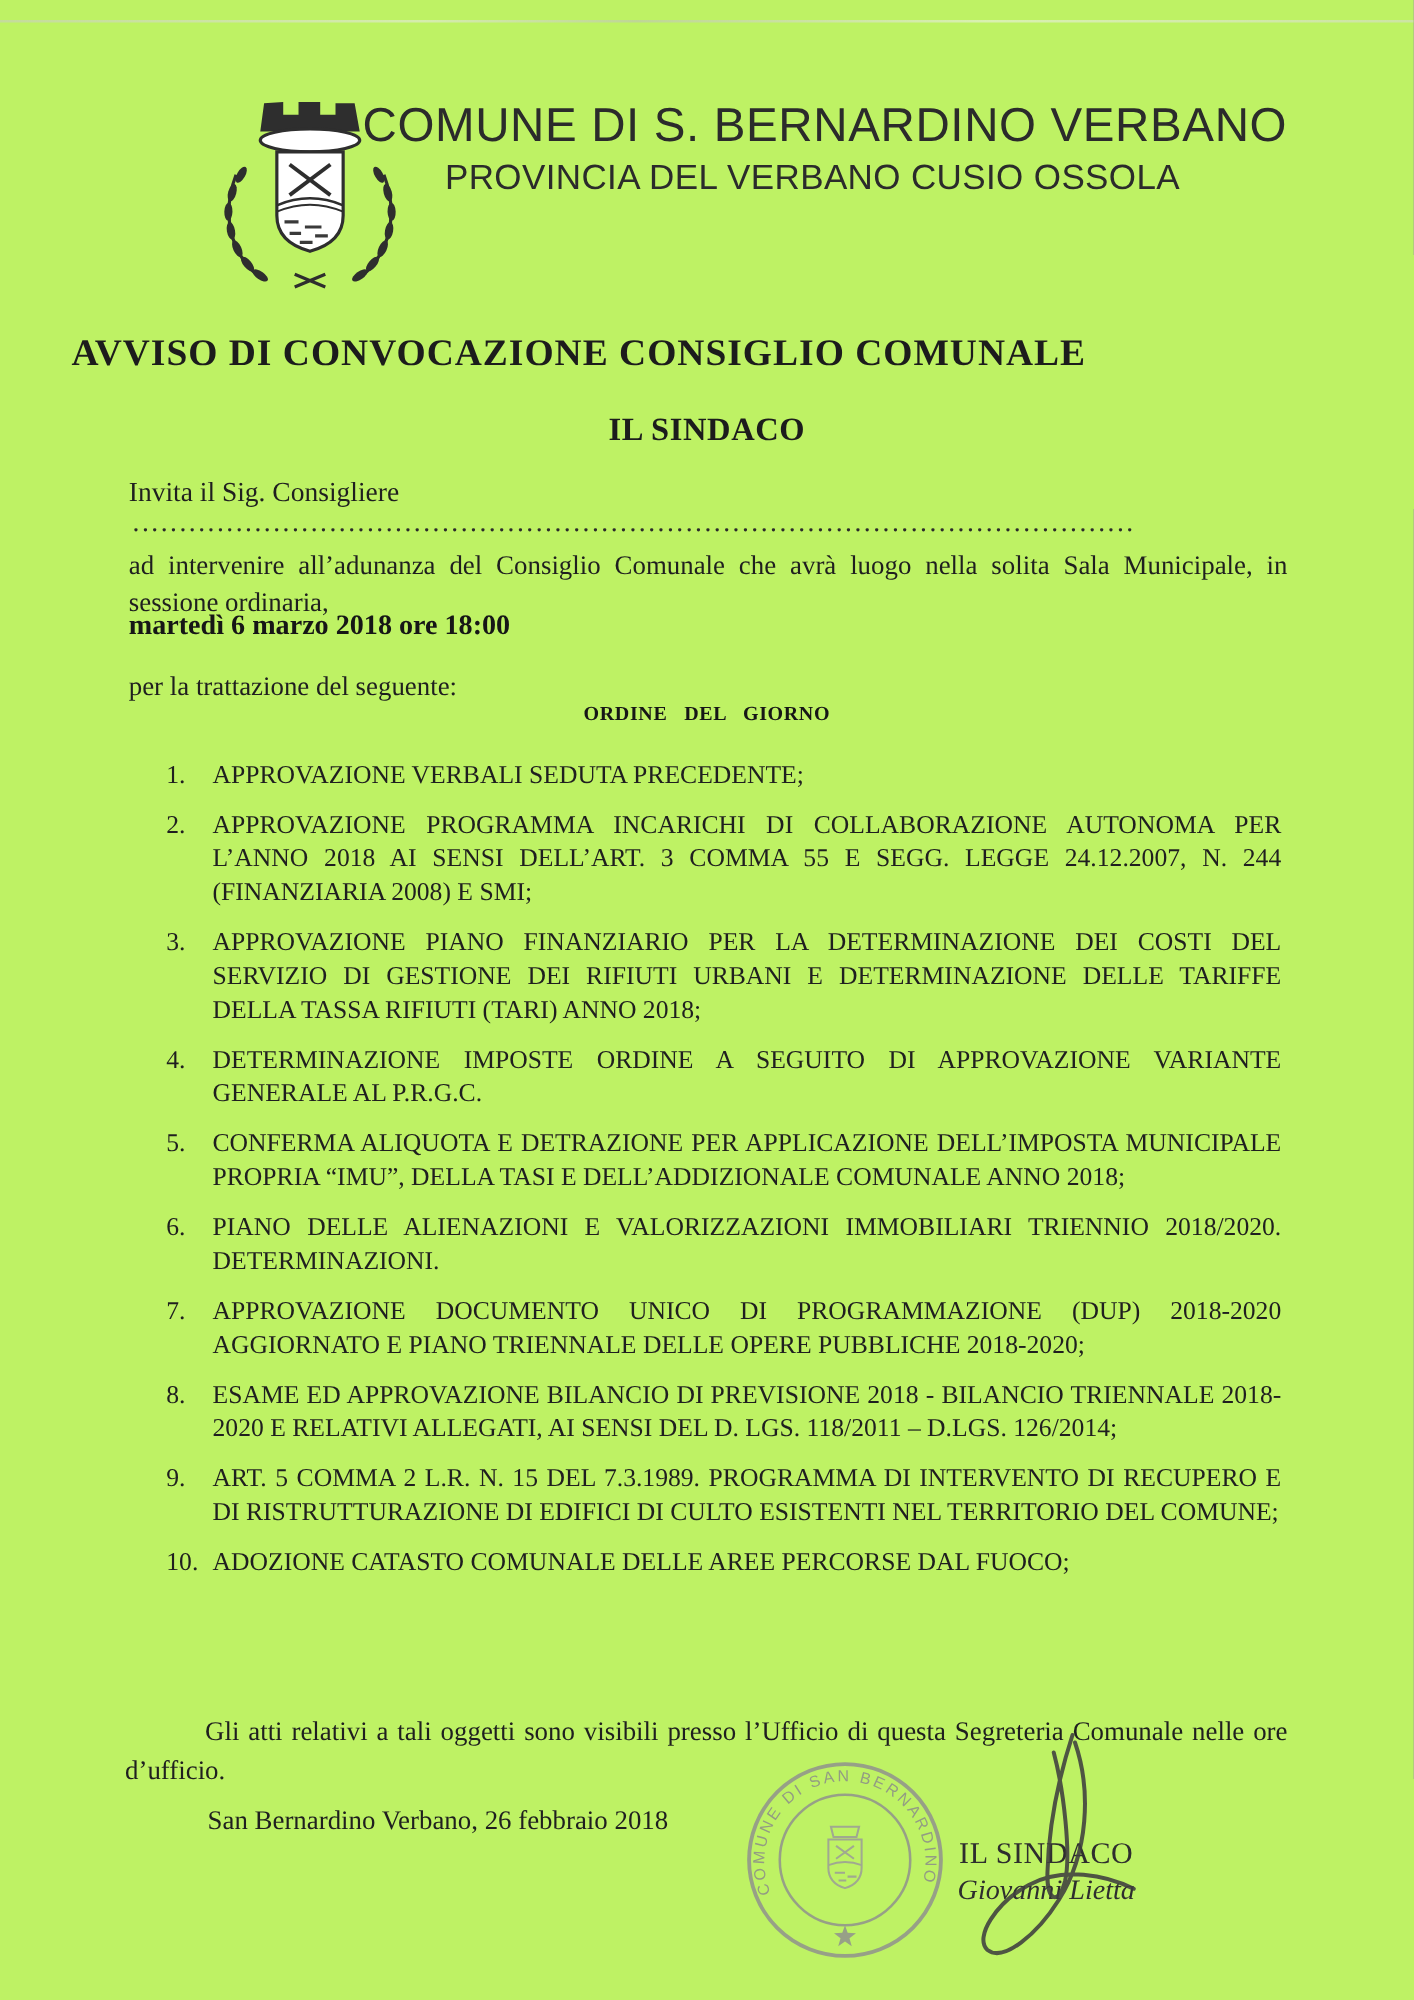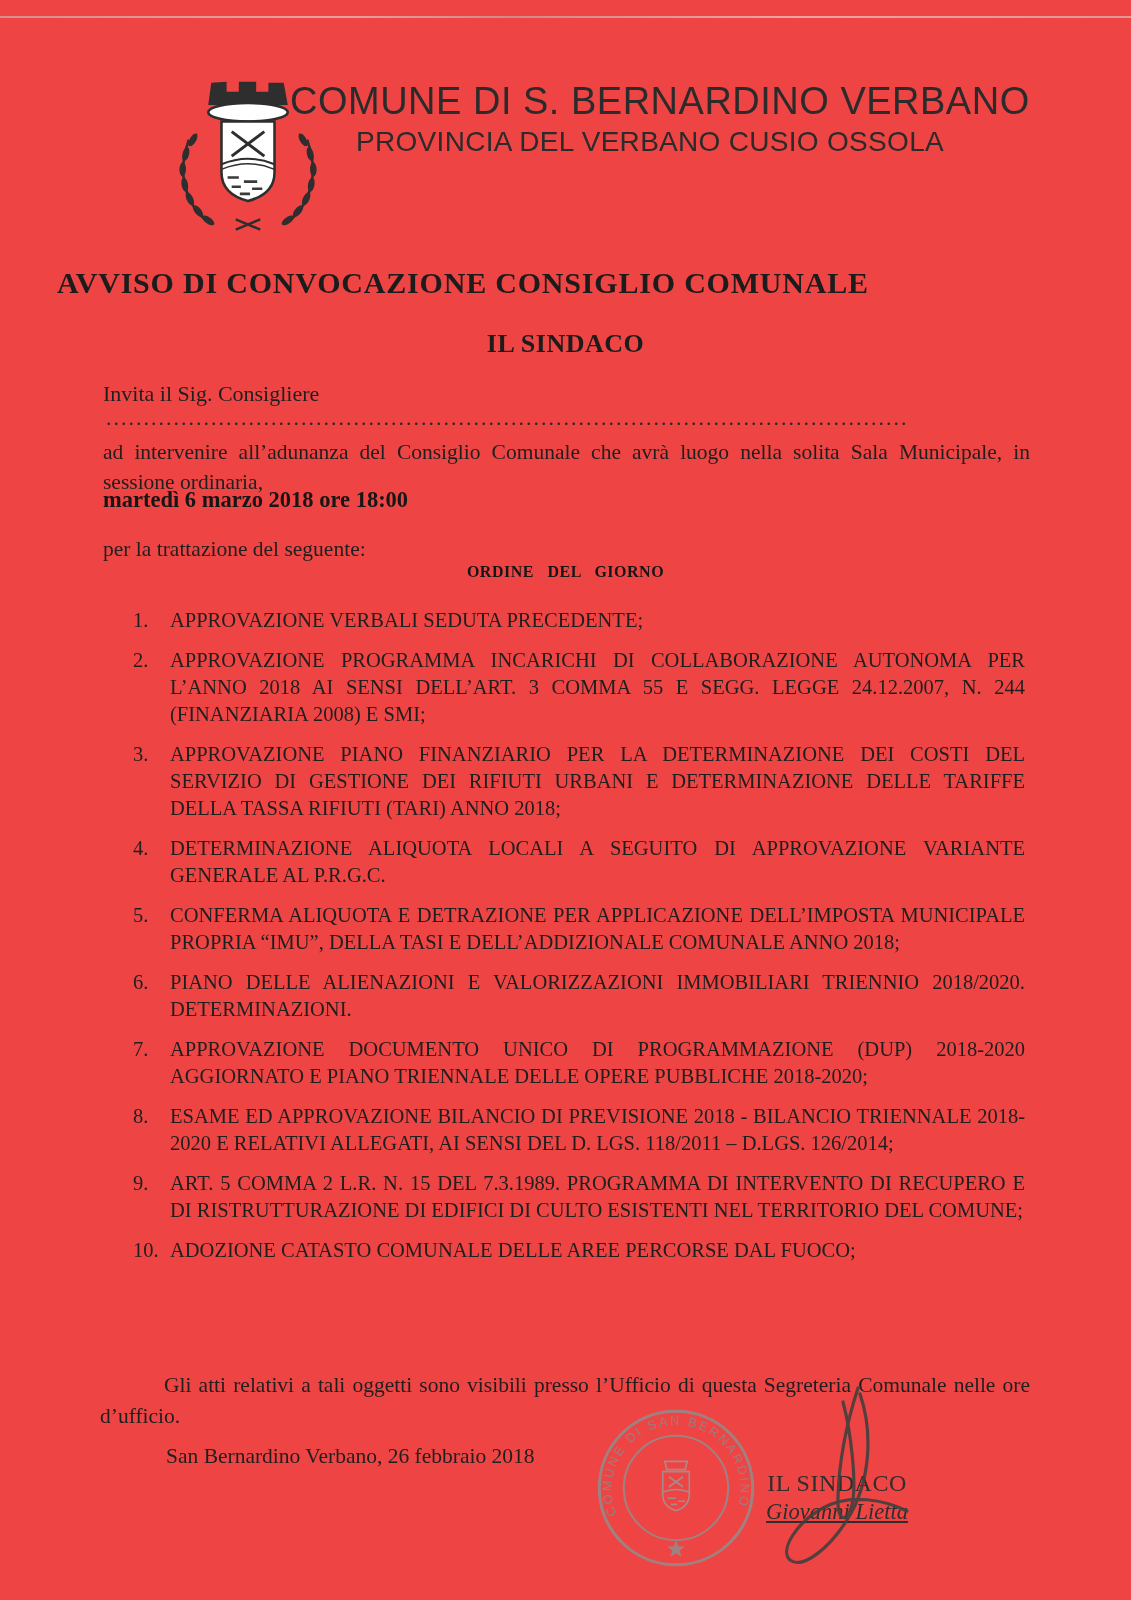--- a/index.html
+++ b/index.html
@@ -1,20 +1,20 @@
 <!DOCTYPE html>
 <html lang="it"><head>
 <meta charset="utf-8">
 <style>
   html,body{margin:0;padding:0;background:#9a9a9a;}
   .page{
     position:relative;
     width:1131px;height:1600px;
     margin:0 auto;
-    background:#ef4444;
+    background:#bef264;
     overflow:hidden;
     font-family:"Liberation Serif","DejaVu Serif",serif;
     color:#1f1f1f;
   }
   .scanline{
     position:absolute;top:16px;left:0;right:0;height:2px;
     background:linear-gradient(90deg,#c9c9c9 0%,#e8e8e8 30%,#bfbfbf 45%,#efefef 70%,#d8d8d8 100%);
     opacity:.55;
   }
   
@@ -65,21 +65,21 @@
     position:absolute;left:100px;top:1370px;width:930px;
     font-size:21.5px;line-height:31px;text-align:justify;text-indent:64px;
   }
   .place-date{position:absolute;left:166px;top:1444px;font-size:21.5px;}
   
   .stamp{position:absolute;left:588px;top:1400px;width:176px;height:176px;opacity:.82;}
   .sig-block{
     position:absolute;left:722px;top:1470px;width:230px;text-align:center;color:#2e2e2e;
   }
   .sig-role{font-size:24px;letter-spacing:.5px;}
-  .sig-name{font-size:22.5px;font-style:italic;margin-top:2px;text-decoration:underline;}
+  .sig-name{font-size:22.5px;font-style:italic;margin-top:2px;}
   .signature-svg{position:absolute;left:735px;top:1372px;width:190px;height:215px;}
 </style>
 </head>
 <body>
 
 <div class="page">
 
   <div class="scanline"></div>
 
   <svg class="crest" viewBox="0 0 200 160" aria-hidden="true">
@@ -142,21 +142,21 @@
         <div class="txt">APPROVAZIONE PROGRAMMA INCARICHI DI COLLABORAZIONE AUTONOMA PER L’ANNO 2018 AI SENSI DELL’ART. 3 COMMA 55 E SEGG. LEGGE 24.12.2007, N. 244 (FINANZIARIA 2008) E SMI;</div>
       </div>
 
       <div class="agenda-item">
         <span class="num">3.</span>
         <div class="txt">APPROVAZIONE PIANO FINANZIARIO PER LA DETERMINAZIONE DEI COSTI DEL SERVIZIO DI GESTIONE DEI RIFIUTI URBANI E DETERMINAZIONE DELLE TARIFFE DELLA TASSA RIFIUTI (TARI) ANNO 2018;</div>
       </div>
 
       <div class="agenda-item">
         <span class="num">4.</span>
-        <div class="txt">DETERMINAZIONE ALIQUOTA LOCALI A SEGUITO DI APPROVAZIONE VARIANTE GENERALE AL P.R.G.C.</div>
+        <div class="txt">DETERMINAZIONE IMPOSTE ORDINE A SEGUITO DI APPROVAZIONE VARIANTE GENERALE AL P.R.G.C.</div>
       </div>
 
       <div class="agenda-item">
         <span class="num">5.</span>
         <div class="txt">CONFERMA ALIQUOTA E DETRAZIONE PER APPLICAZIONE DELL’IMPOSTA MUNICIPALE PROPRIA “IMU”, DELLA TASI E DELL’ADDIZIONALE COMUNALE ANNO 2018;</div>
       </div>
 
       <div class="agenda-item">
         <span class="num">6.</span>
         <div class="txt">PIANO DELLE ALIENAZIONI E VALORIZZAZIONI IMMOBILIARI TRIENNIO 2018/2020. DETERMINAZIONI.</div>

